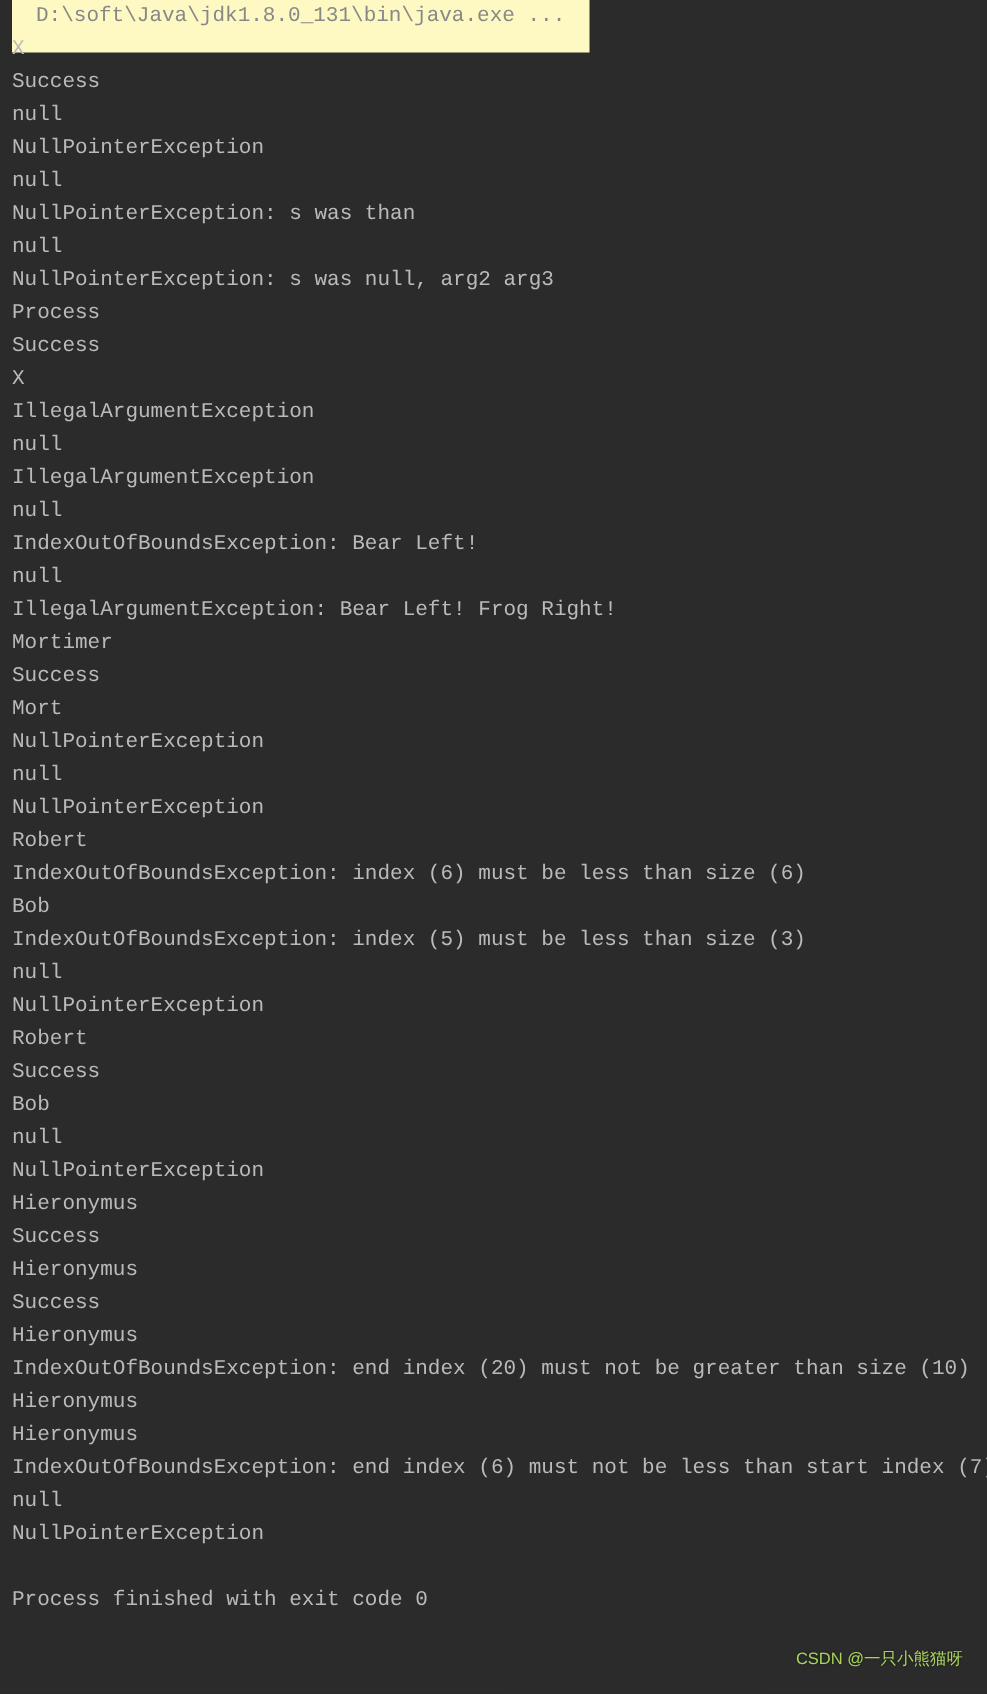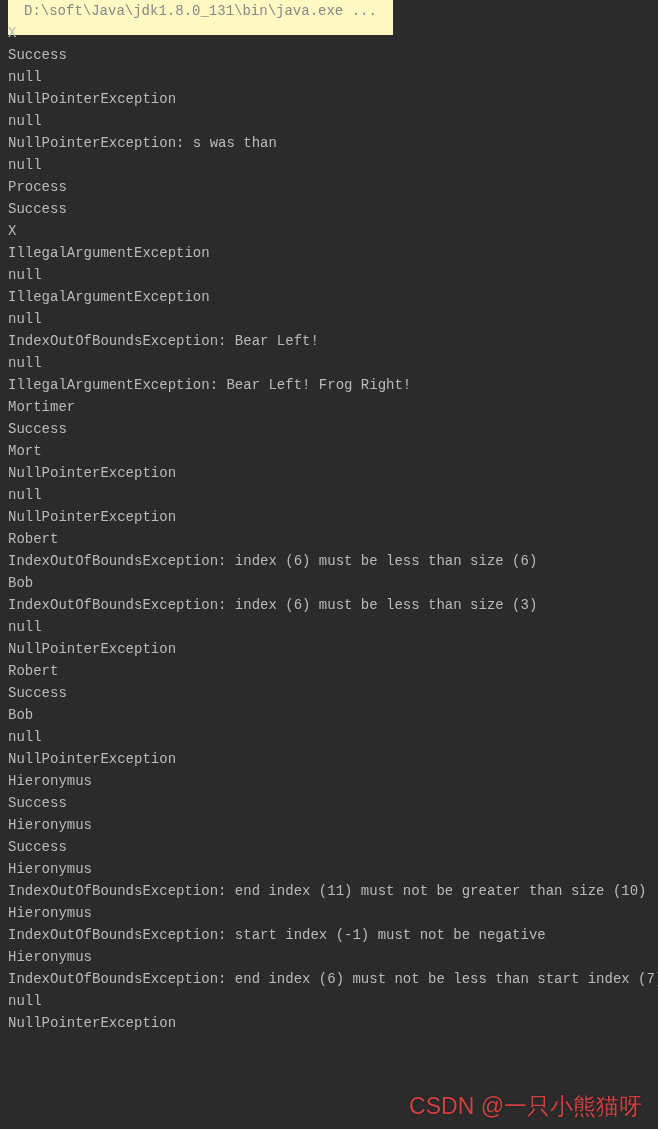--- a/index.html
+++ b/index.html
@@ -32,77 +32,78 @@
       white-space: pre;
       color: #bababa;
     }
     .blank-line {
       height: 22px;
     }
     .watermark {
       position: absolute;
       bottom: 12px;
       right: 16px;
-      color: #ef4444;
-      font-size: 23px;
+      color: #bef264;
+      font-size: 11px;
       font-family: sans-serif;
       opacity: 0.85;
       text-shadow: 0 0 2px rgba(0,0,0,0.5);
       margin-top: 16px;
     }
   </style>
 </head>
 <body>
 
 <div class="console-output">
   <div><span class="command-line">D:\soft\Java\jdk1.8.0_131\bin\java.exe ...</span></div>
   <div id="output-lines">
       <div class="output-line">X</div>
       <div class="output-line">Success</div>
       <div class="output-line">null</div>
       <div class="output-line">NullPointerException</div>
       <div class="output-line">null</div>
       <div class="output-line">NullPointerException: s was than</div>
       <div class="output-line">null</div>
+      <div class="output-line">NullPointerException: s was null, arg2 arg3</div>
       <div class="output-line">Process</div>
       <div class="output-line">Success</div>
       <div class="output-line">X</div>
       <div class="output-line">IllegalArgumentException</div>
       <div class="output-line">null</div>
       <div class="output-line">IllegalArgumentException</div>
       <div class="output-line">null</div>
       <div class="output-line">IndexOutOfBoundsException: Bear Left!</div>
       <div class="output-line">null</div>
       <div class="output-line">IllegalArgumentException: Bear Left! Frog Right!</div>
       <div class="output-line">Mortimer</div>
       <div class="output-line">Success</div>
       <div class="output-line">Mort</div>
       <div class="output-line">NullPointerException</div>
       <div class="output-line">null</div>
       <div class="output-line">NullPointerException</div>
       <div class="output-line">Robert</div>
       <div class="output-line">IndexOutOfBoundsException: index (6) must be less than size (6)</div>
       <div class="output-line">Bob</div>
-      <div class="output-line">IndexOutOfBoundsException: index (6) must be less than size (3)</div>
+      <div class="output-line">IndexOutOfBoundsException: index (5) must be less than size (3)</div>
       <div class="output-line">null</div>
       <div class="output-line">NullPointerException</div>
       <div class="output-line">Robert</div>
       <div class="output-line">Success</div>
       <div class="output-line">Bob</div>
       <div class="output-line">null</div>
       <div class="output-line">NullPointerException</div>
       <div class="output-line">Hieronymus</div>
       <div class="output-line">Success</div>
       <div class="output-line">Hieronymus</div>
       <div class="output-line">Success</div>
       <div class="output-line">Hieronymus</div>
-      <div class="output-line">IndexOutOfBoundsException: end index (11) must not be greater than size (10)</div>
+      <div class="output-line">IndexOutOfBoundsException: end index (20) must not be greater than size (10)</div>
       <div class="output-line">Hieronymus</div>
-      <div class="output-line">IndexOutOfBoundsException: start index (-1) must not be negative</div>
       <div class="output-line">Hieronymus</div>
       <div class="output-line">IndexOutOfBoundsException: end index (6) must not be less than start index (7)</div>
       <div class="output-line">null</div>
       <div class="output-line">NullPointerException</div>
     </div>
   <div class="blank-line"></div>
+  <div class="output-line">Process finished with exit code 0</div>
 </div>
 
 <div class="watermark">CSDN @一只小熊猫呀</div>
 
 </body></html>

